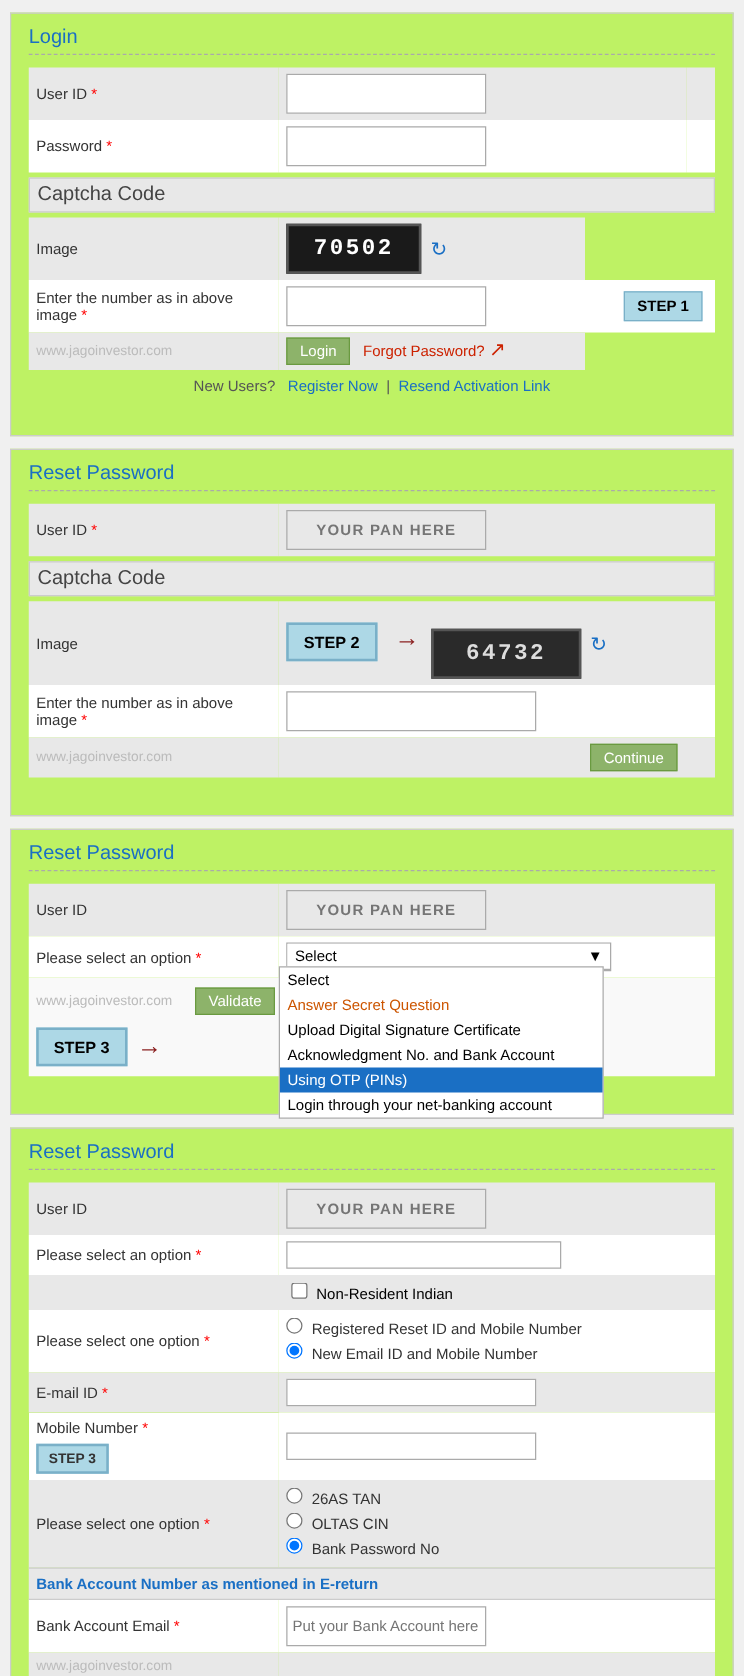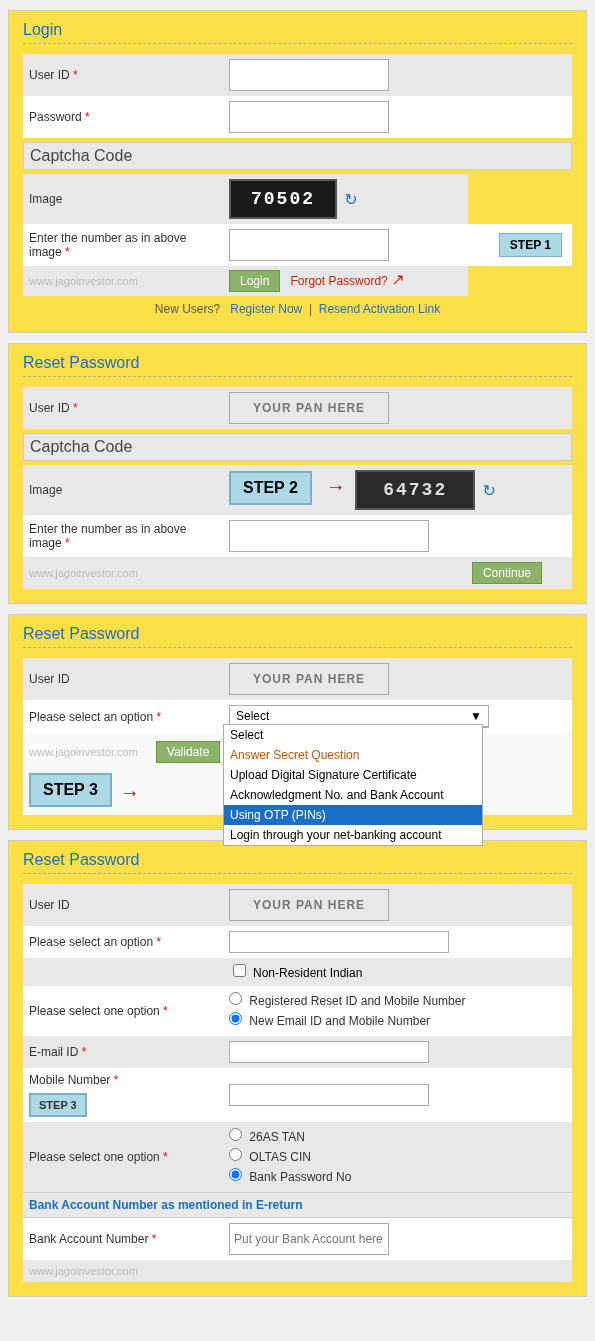--- a/index.html
+++ b/index.html
@@ -3,24 +3,24 @@
   <meta charset="utf-8">
   <style>
     * { box-sizing: border-box; margin: 0; padding: 0; }
     body {
       font-family: Arial, sans-serif;
       font-size: 12px;
       background: #f0f0f0;
       width: 595px;
     }
     .section {
-      background: #fde047;
+      background: #bef264;
       margin: 10px 8px;
       border: 1px solid #ccc;
-      padding: 10px 14px 14px 14px;
+      padding: 10px 14px 30px 14px;
     }
     .section-title {
       font-size: 16px;
       color: #1a6fc4;
       border-bottom: 1px dashed #aaa;
       padding-bottom: 4px;
       margin-bottom: 10px;
     }
     .form-table {
       width: 100%;
@@ -112,20 +112,21 @@
       display: inline-flex;
       align-items: center;
       justify-content: center;
       color: #ddd;
       font-size: 18px;
       font-weight: bold;
       letter-spacing: 2px;
       vertical-align: middle;
       border: 2px solid #555;
       font-family: 'Courier New', monospace;
+      margin-top: 17px;
     }
     .refresh-icon {
       display: inline-block;
       width: 18px;
       height: 18px;
       vertical-align: middle;
       margin-left: 4px;
       cursor: pointer;
       color: #1a6fc4;
       font-size: 16px;
@@ -178,21 +179,21 @@
     }
     .dropdown-item.orange {
       color: #cc5500;
     }
     .step-box {
       display: inline-block;
       background: #add8e6;
       border: 2px solid #7ab0c8;
       padding: 6px 12px;
       font-weight: bold;
-      font-size: 16px;
+      font-size: 13px;
       cursor: default;
     }
     .validate-cancel-row {
       display: flex;
       gap: 6px;
       align-items: center;
     }
     
     .radio-group { line-height: 20px; }
     .radio-group label { font-size: 12px; color: #333; }
@@ -496,21 +497,21 @@
         </div>
       </td>
     </tr>
   </tbody>
     </table>
   <div class="sub-header">Bank Account Number as mentioned in E-return</div>
   <table class="form-table">
     <tbody>
         <tr class="bg-white">
       <td class="label-cell">
-        <span>Bank Account Number</span>
+        <span>Bank Account Email</span>
         <span class="required"> *</span>
       </td>
       <td>
         <input type="text" class="bank-input" placeholder="Put your Bank Account here" style="">
       </td>
     </tr>
     <tr class="bg-gray">
       <td class="label-cell watermark">
         <span>www.jagoinvestor.com</span>
       </td>

